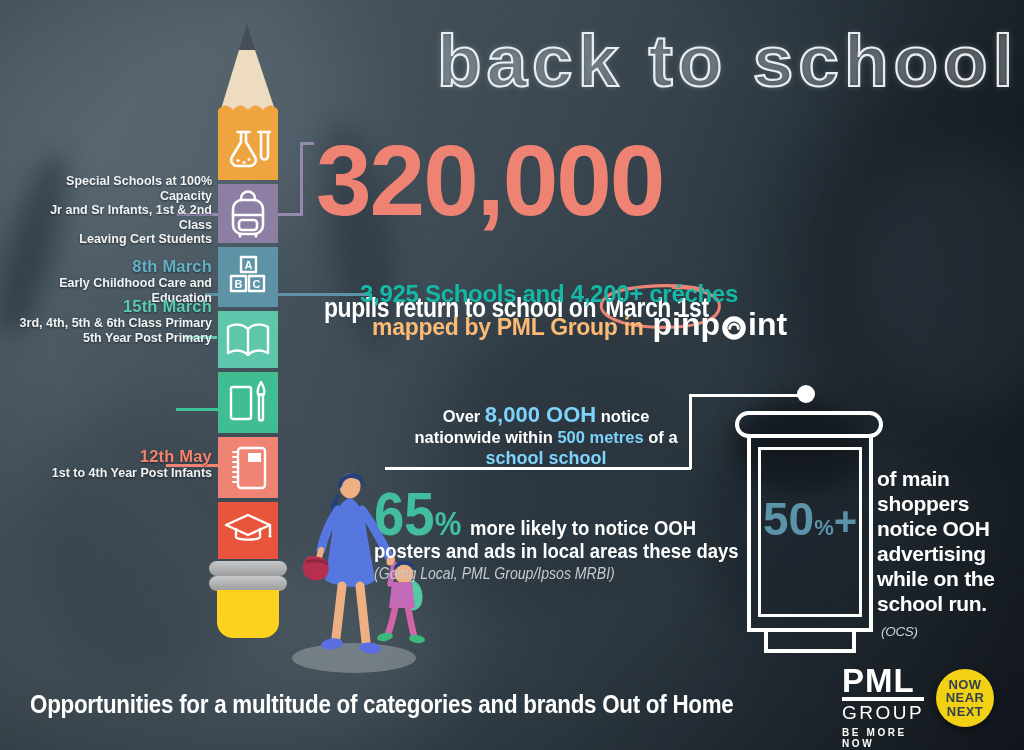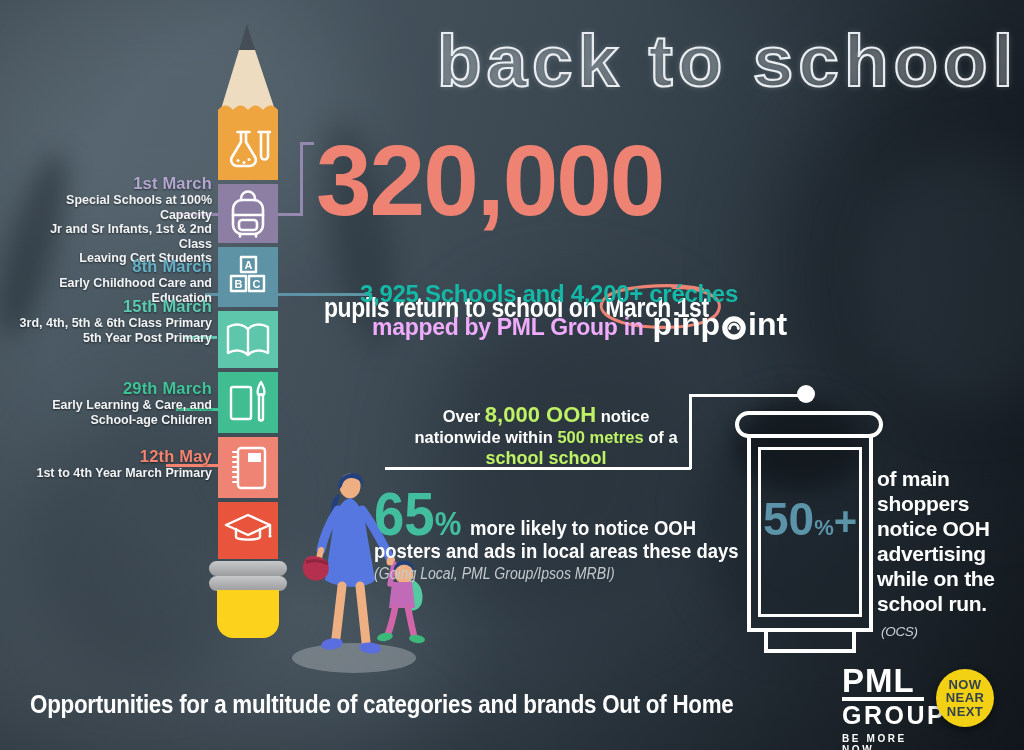--- a/index.html
+++ b/index.html
@@ -73,29 +73,29 @@
   .pupils-caption{position:absolute;left:324px;top:293px;z-index:4;white-space:nowrap;
     font-size:27px;font-weight:800;color:#fff;letter-spacing:-.5px;
     transform:scaleX(.85);transform-origin:left;}
   .pupils-caption .hl{position:relative;display:inline-block;padding:0 4px;}
   .pupils-caption svg{position:absolute;left:-10px;top:-9px;width:calc(100% + 26px);height:46px;}
 
   
   .schools-1{position:absolute;left:360px;top:280px;font-size:24px;font-weight:800;color:#14b8a6;
     letter-spacing:-.3px;white-space:nowrap;z-index:4;}
   .schools-2{position:absolute;left:372px;top:306px;display:flex;align-items:baseline;z-index:4;white-space:nowrap;}
-  .schools-2 .mapped{font-size:23px;font-weight:800;color:#f0abfc;letter-spacing:-.3px;}
+  .schools-2 .mapped{font-size:23px;font-weight:800;color:#fdba74;letter-spacing:-.3px;}
   .pinpoint{display:flex;align-items:center;margin-left:9px;font-size:32px;font-weight:800;color:#fff;letter-spacing:0;}
   .pinpoint svg{margin:6px 1px 0 1px;}
 
   
   .panels-stat{position:absolute;left:396px;top:404px;width:300px;text-align:center;z-index:4;
     color:#fff;font-weight:800;line-height:21px;}
   .panels-stat .r{white-space:nowrap;font-size:16.5px;}
-  .panels-stat .o{color:#bef264;}
+  .panels-stat .o{color:#7dd3fc;}
   .panels-stat .big{font-size:22px;}
   .panels-stat .r3{font-size:18px;}
 
   
   .notice-stat{position:absolute;left:374px;top:486px;z-index:4;transform:scaleX(.88);transform-origin:left;}
   .notice-row1{display:flex;align-items:baseline;white-space:nowrap;}
   .notice-val{font-size:62px;font-weight:800;color:#42bd9d;line-height:.9;}
   .notice-pct{font-size:34px;font-weight:800;color:#42bd9d;}
   .notice-t1{font-size:21px;font-weight:800;color:#fff;margin-left:10px;}
   .notice-t2{font-size:21px;font-weight:800;color:#fff;margin-top:-4px;white-space:nowrap;}
@@ -124,21 +124,21 @@
     font-size:21px;font-weight:800;line-height:25px;letter-spacing:-.3px;}
   .shoppers .src{font-size:13.5px;font-style:italic;font-weight:400;color:#ccd2d6;margin-left:4px;}
 
   
   .footer-headline{position:absolute;left:30px;top:689px;z-index:4;color:#fff;
     font-size:26px;font-weight:800;letter-spacing:-.3px;white-space:nowrap;
     transform:scaleX(.86);transform-origin:left;}
   .pml{position:absolute;left:842px;top:667px;z-index:4;color:#fff;width:86px;}
   .pml-name{font-size:33px;font-weight:800;line-height:.85;letter-spacing:1px;}
   .pml-bar{width:82px;height:4px;background:#fff;margin:2px 0 2px 0;}
-  .pml-group{font-size:25px;font-weight:700;letter-spacing:2.5px;line-height:1;}
+  .pml-group{font-size:19px;font-weight:400;letter-spacing:2.5px;line-height:1;}
   .pml-tag{font-size:10px;font-weight:700;letter-spacing:2.6px;margin-top:5px;}
   .badge{position:absolute;left:936px;top:669px;width:58px;height:58px;border-radius:50%;
     background:#f2d114;z-index:4;display:flex;flex-direction:column;align-items:center;justify-content:center;
     box-shadow:0 3px 9px rgba(0,0,0,.45);}
   .badge div{font-size:13px;font-weight:800;color:#33424e;line-height:13.5px;letter-spacing:.4px;}
 
   
   .walkers{position:absolute;left:276px;top:460px;z-index:3;}
 
   .icon-svg{display:block;}
@@ -242,42 +242,36 @@
     </svg>
   </div>
 
   <div class="ferrule">
     <div class="band"></div>
     <div class="band"></div>
   </div>
   <div class="eraser"></div>
 
   <div class="tl-label t0">
-    <div class="tl-date d0">1st March</div>
     <div class="tl-line">Special Schools at 100% Capacity</div>
     <div class="tl-line">Jr and Sr Infants, 1st &amp; 2nd Class</div>
     <div class="tl-line">Leaving Cert Students</div>
   </div>
   <div class="tl-label t1">
     <div class="tl-date d1">8th March</div>
     <div class="tl-line">Early Childhood Care and Education</div>
   </div>
   <div class="tl-label t2">
     <div class="tl-date d2">15th March</div>
     <div class="tl-line">3rd, 4th, 5th &amp; 6th Class Primary</div>
     <div class="tl-line">5th Year Post Primary</div>
   </div>
-  <div class="tl-label t3">
-    <div class="tl-date d3">29th March</div>
-    <div class="tl-line">Early Learning &amp; Care, and</div>
-    <div class="tl-line">School-age Children</div>
-  </div>
   <div class="tl-label t4">
     <div class="tl-date d4">12th May</div>
-    <div class="tl-line">1st to 4th Year March Primary</div>
+    <div class="tl-line">1st to 4th Year Post Infants</div>
   </div>
 
   <div class="big-number">320,000</div>
   <div class="pupils-caption">
     <span>pupils return to school on</span>
     <span class="hl">
       <svg viewBox="0 0 160 52" preserveAspectRatio="none">
         <path d="M132 6 C94 -2 24 2 12 18 C0 34 30 48 80 49 C128 50 156 39 152 22 C149 10 118 3 96 4" stroke="#ee8273" stroke-width="3.5" fill="none" stroke-linecap="round"></path>
       </svg>
       <span>March 1st</span>

